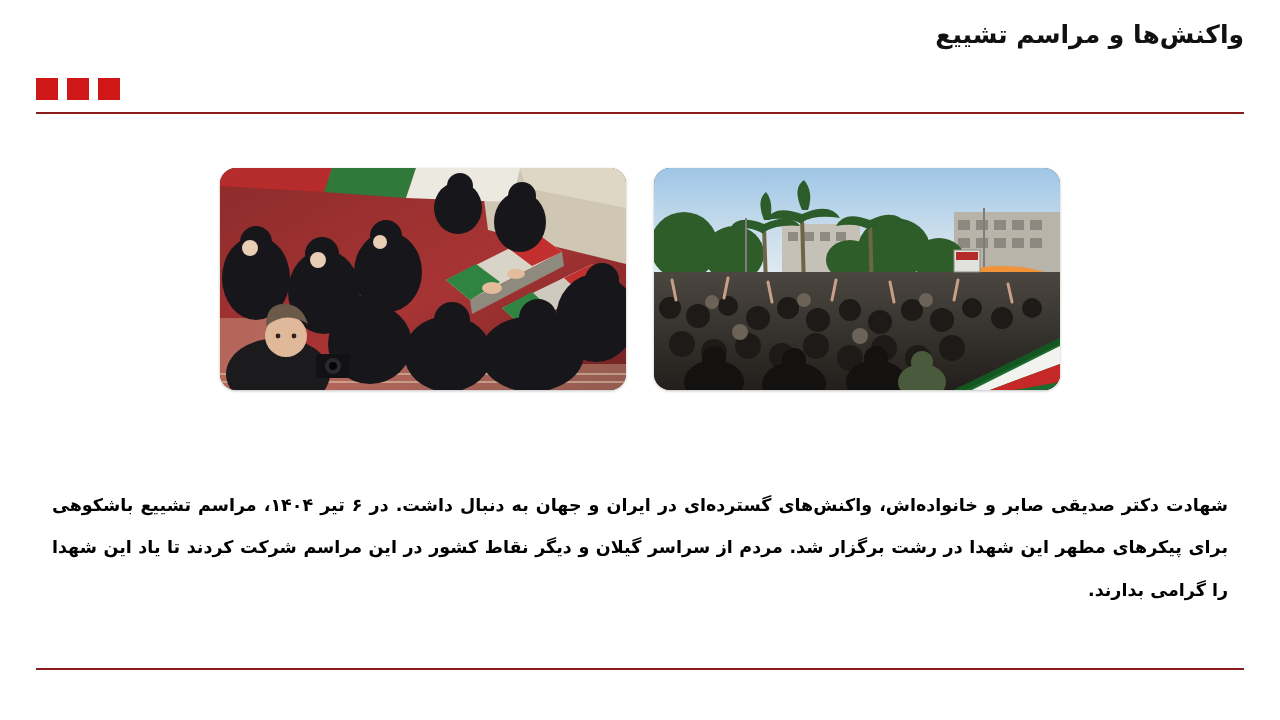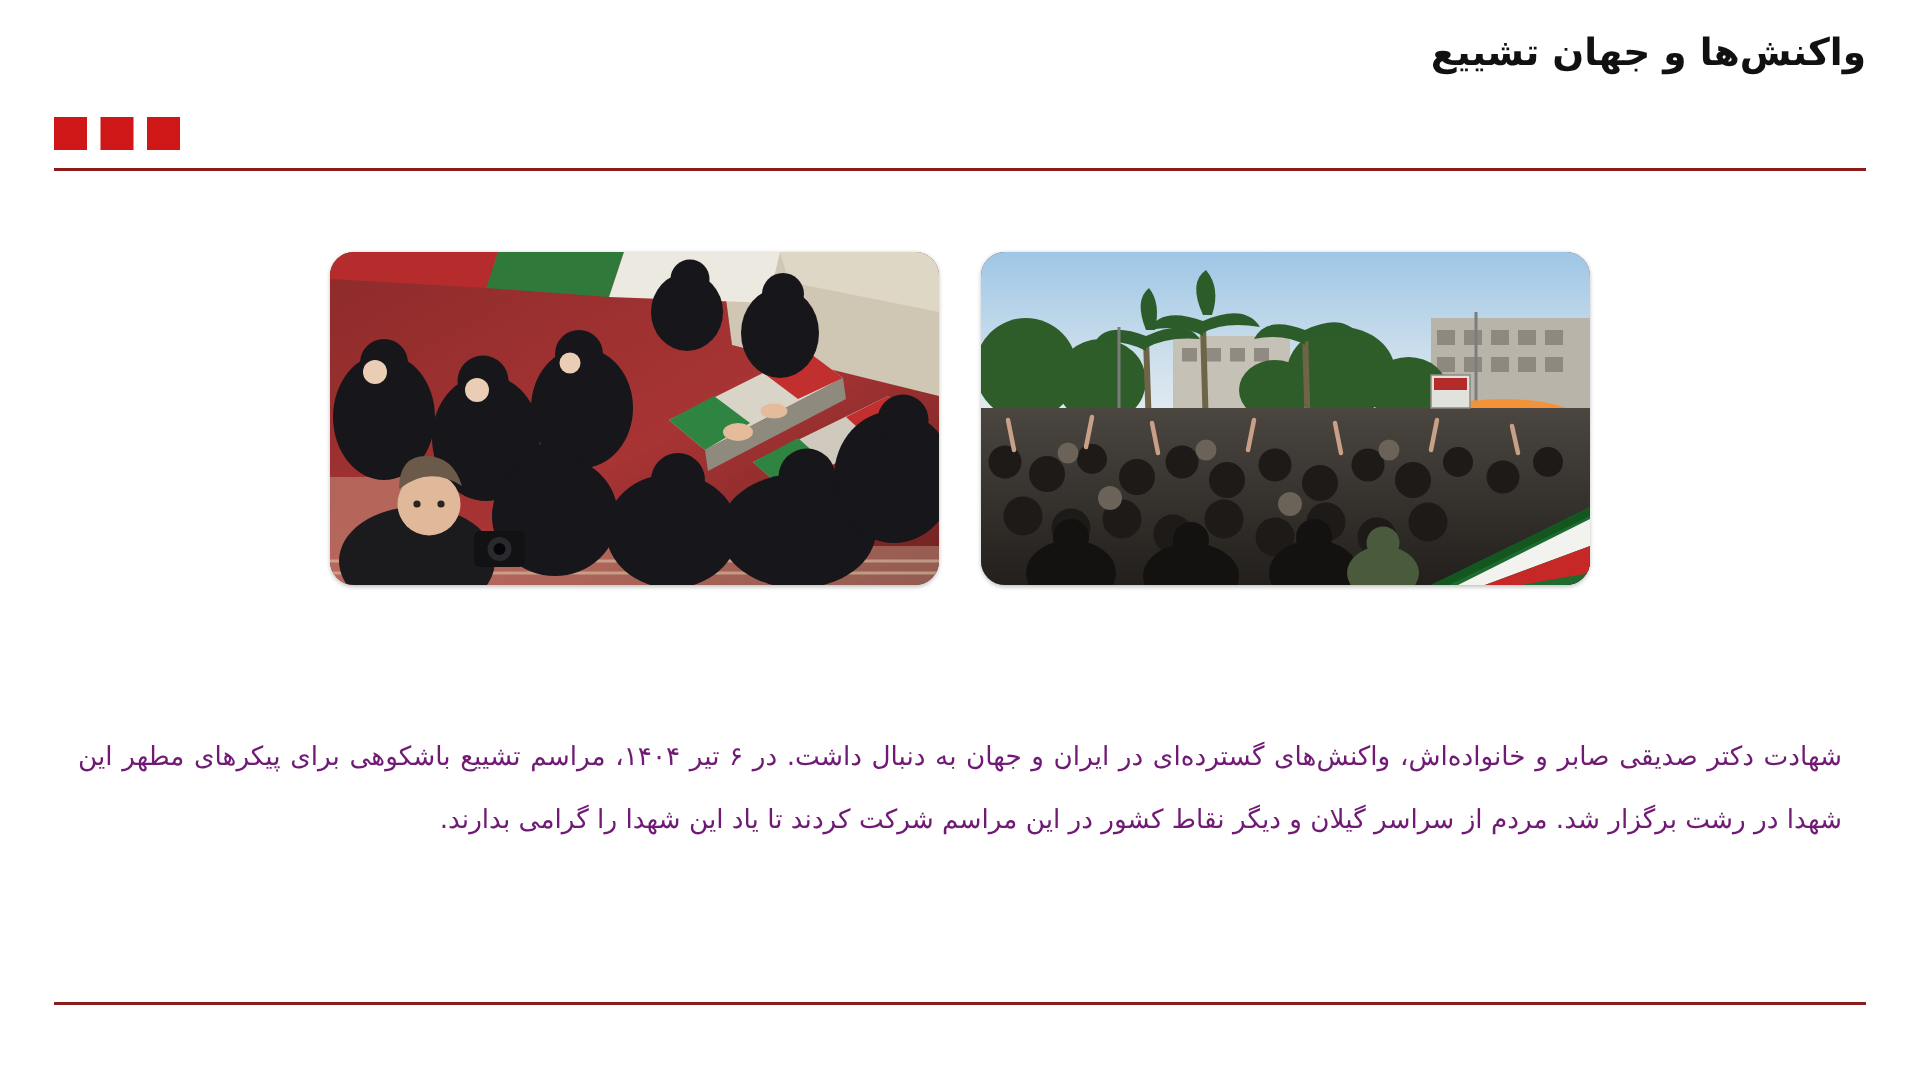--- a/index.html
+++ b/index.html
@@ -81,41 +81,42 @@
   
   .body-text {
     position: absolute;
     top: 466px;
     right: 52px;
     left: 52px;
     font-size: 17.5px;
     line-height: 2.45;
     text-align: justify;
     text-align-last: right;
-    color: #701a75;
+    color: #000000;
     direction: rtl;
+    font-weight: bold;
   }
 
   
   .footer-rule {
     position: absolute;
     bottom: 50px;
     left: 36px;
     right: 36px;
     height: 2px;
     background: #8c1b1b;
   }
 </style>
 </head>
 <body>
 
 <div class="slide">
 
   <div class="header">
-    <div class="slide-title">واکنش‌ها و جهان تشییع</div>
+    <div class="slide-title">واکنش‌ها و مراسم تشییع</div>
 
     <div class="squares">
       <span></span>
       <span></span>
       <span></span>
     </div>
 
     <div class="header-rule"></div>
   </div>
 

